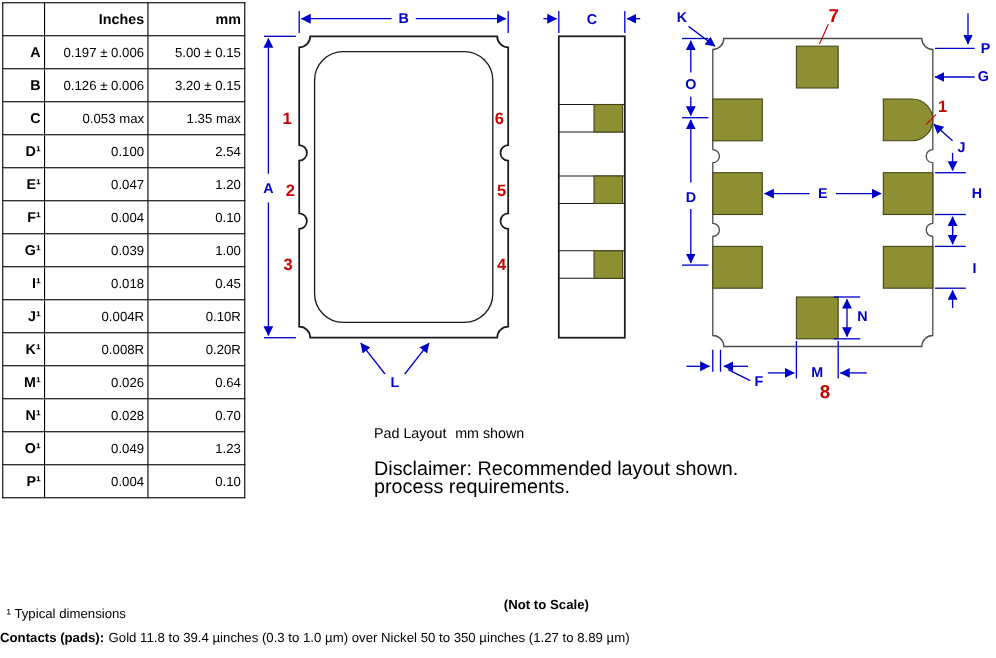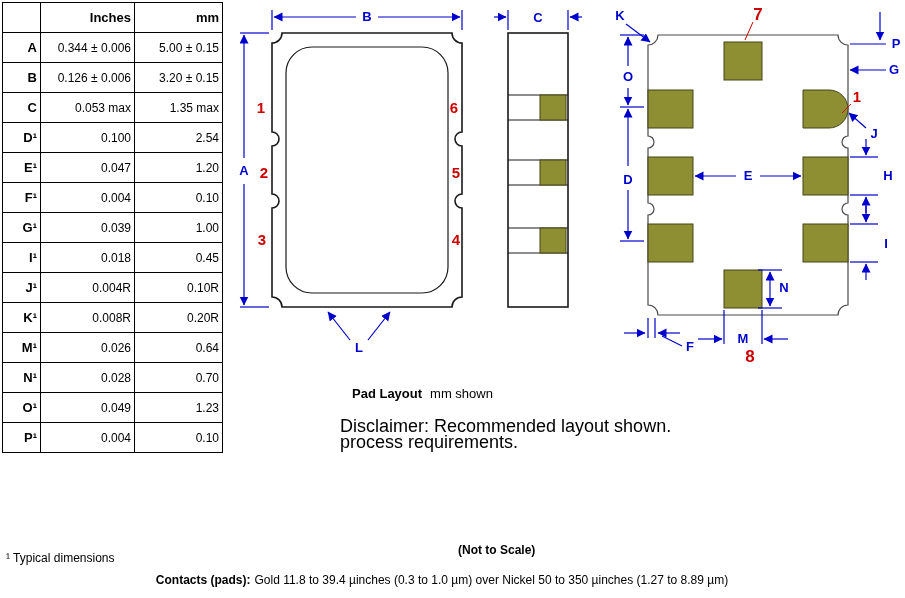--- a/index.html
+++ b/index.html
@@ -35,24 +35,24 @@
   .pin    { fill:#cc0000; font-weight:bold; font-size:15px; text-anchor:middle; }
   .bignum { fill:#cc0000; font-weight:bold; font-size:17px; text-anchor:middle; }
   .pkg    { fill:#ffffff; stroke:#1a1a1a; stroke-width:1.6; }
   .cavity { fill:#ffffff; stroke:#1a1a1a; stroke-width:1.2; }
   .pkg2   { fill:#ffffff; stroke:#4a4a4a; stroke-width:1.2; }
   .pad    { fill:#8e8e33; stroke:#44441a; stroke-width:1; }
   .thin   { stroke:#1a1a1a; stroke-width:1; }
 
   
   .padlayout-note { position:absolute; left:340px; top:386px; font-size:13px; }
-  .padlayout-note .b { font-weight:bold; margin-right:8px;margin-left:12px; }
+  .padlayout-note .b { font-weight:normal; margin-right:8px; }
   .disclaimer { position:absolute; left:340px; top:418px; font-size:18px; line-height:16px; }
   .nts { position:absolute; left:458px; top:543px; font-size:12px; font-weight:bold; }
-  .contacts { position:absolute; left:0; top:573px; width:884px; text-align:center; font-size:12px; }
+  .contacts { position:absolute; left:0; top:573px; width:884px; text-align:left; font-size:12px; }
   .contacts .b { font-weight:bold; margin-right:4px; }
 </style>
 </head>
 <body>
 
 <svg width="0" height="0" style="position:absolute" aria-hidden="true">
   <defs>
     <marker id="arrB" markerWidth="10" markerHeight="10" refX="8.5" refY="4.5" orient="auto-start-reverse" markerUnits="userSpaceOnUse">
       <path d="M0,0 L9,4.5 L0,9 Z" fill="#0000cc"></path>
     </marker>
@@ -61,21 +61,21 @@
 
 <table class="dim-table">
   <tbody>
       <tr>
     <td class="lbl"></td>
     <td class="hdr val-in">Inches</td>
     <td class="hdr val-mm">mm</td>
   </tr>
   <tr>
     <td class="lbl">A</td>
-    <td class="val-in">0.344 ± 0.006</td>
+    <td class="val-in">0.197 ± 0.006</td>
     <td class="val-mm">5.00 ± 0.15</td>
   </tr>
   <tr>
     <td class="lbl">B</td>
     <td class="val-in">0.126 ± 0.006</td>
     <td class="val-mm">3.20 ± 0.15</td>
   </tr>
   <tr>
     <td class="lbl">C</td>
     <td class="val-in">0.053 max</td>

